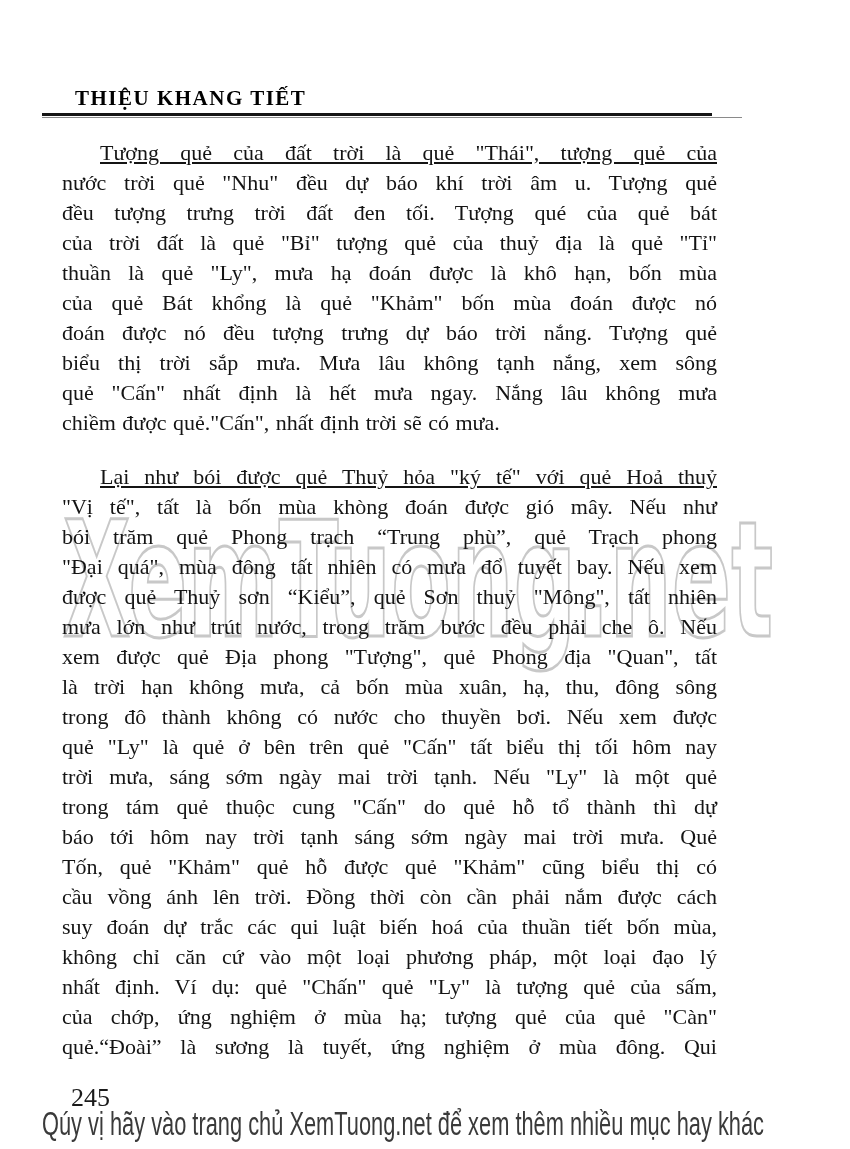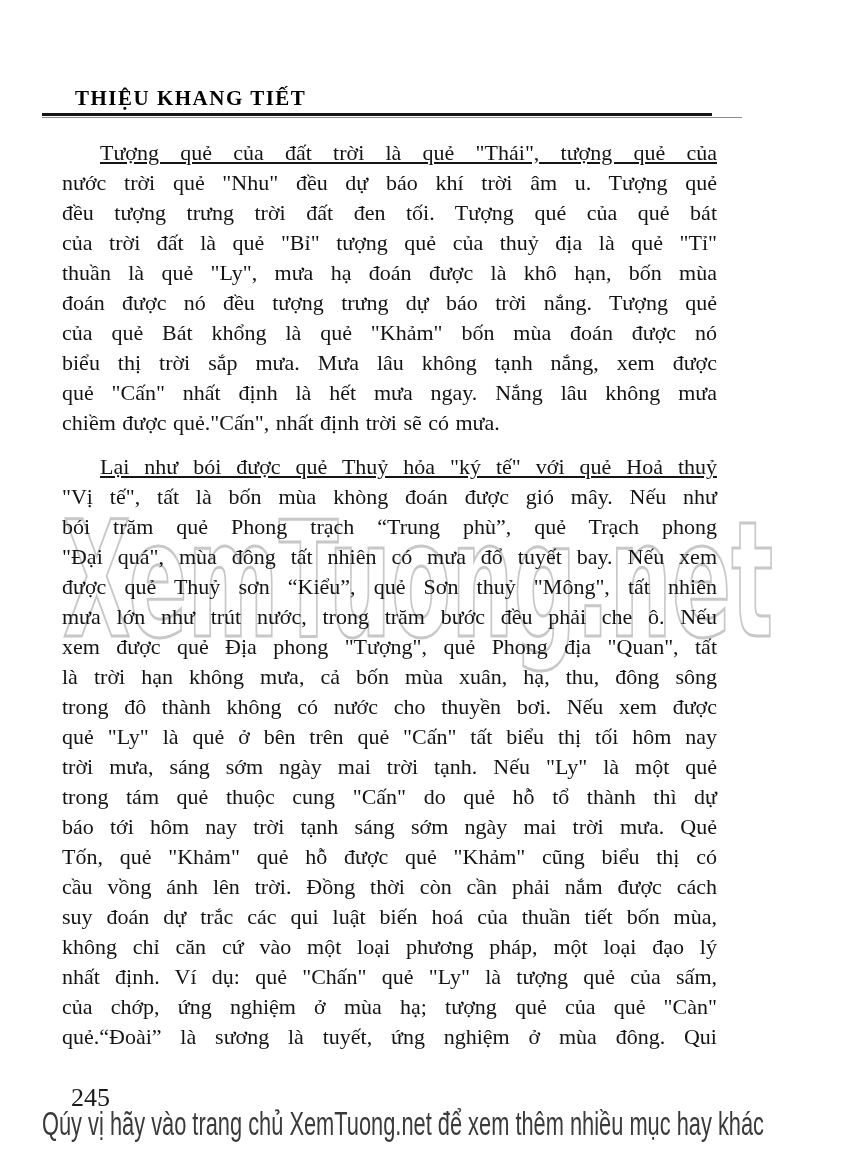--- a/index.html
+++ b/index.html
@@ -50,21 +50,21 @@
   .content {
     position: absolute;
     left: 62px;
     top: 138px;
     width: 655px;
     z-index: 2;
     font-size: 22px;
     line-height: 30px;
   }
   .paragraph { margin: 0; }
-  .paragraph + .paragraph { margin-top: 14px; }
+  .paragraph + .paragraph { margin-top: 24px; }
   .line {
     height: 30px;
     text-align: justify;
     text-align-last: justify;
     white-space: normal;
     word-spacing: 1px;
   }
   .line.first { text-indent: 38px; text-decoration: underline; }
   .line.last { text-align-last: left; }
   .page-number {
@@ -96,23 +96,23 @@
     <text x="3" y="138" font-family="DejaVu Sans, sans-serif" font-size="160" font-weight="bold" fill="none" stroke="#c6c6c6" stroke-width="3" textLength="710" lengthAdjust="spacingAndGlyphs">XemTuong.net</text>
   </svg>
 
   <div class="content">
       <div class="paragraph">
         <div class="line first">Tượng quẻ của đất trời là quẻ "Thái", tượng quẻ của</div>
         <div class="line">nước trời quẻ "Nhu" đều dự báo khí trời âm u. Tượng quẻ</div>
         <div class="line">đều tượng trưng trời đất đen tối. Tượng qué của quẻ bát</div>
         <div class="line">của trời đất là quẻ "Bỉ" tượng quẻ của thuỷ địa là quẻ "Tỉ"</div>
         <div class="line">thuần là quẻ "Ly", mưa hạ đoán được là khô hạn, bốn mùa</div>
+        <div class="line">của quẻ Bát khổng là quẻ "Khảm" bốn mùa đoán được nó</div>
         <div class="line">đoán được nó đều tượng trưng dự báo trời nắng. Tượng quẻ</div>
-        <div class="line">của quẻ Bát khổng là quẻ "Khảm" bốn mùa đoán được nó</div>
-        <div class="line">biểu thị trời sắp mưa. Mưa lâu không tạnh nắng, xem được</div>
+        <div class="line">biểu thị trời sắp mưa. Mưa lâu không tạnh nắng, xem sông</div>
         <div class="line">quẻ "Cấn" nhất định là hết mưa ngay. Nắng lâu không mưa</div>
         <div class="line last">chiềm được quẻ."Cấn", nhất định trời sẽ có mưa.</div>
       </div>
       <div class="paragraph">
         <div class="line first">Lại như bói được quẻ Thuỷ hỏa "ký tế" với quẻ Hoả thuỷ</div>
         <div class="line">"Vị tế", tất là bốn mùa khòng đoán được gió mây. Nếu như</div>
         <div class="line">bói trăm quẻ Phong trạch “Trung phù”, quẻ Trạch phong</div>
         <div class="line">"Đại quá", mùa đông tất nhiên có mưa đổ tuyết bay. Nếu xem</div>
         <div class="line">được quẻ Thuỷ sơn “Kiểu”, quẻ Sơn thuỷ "Mông", tất nhiên</div>
         <div class="line">mưa lớn như trút nước, trong trăm bước đều phải che ô. Nếu</div>

